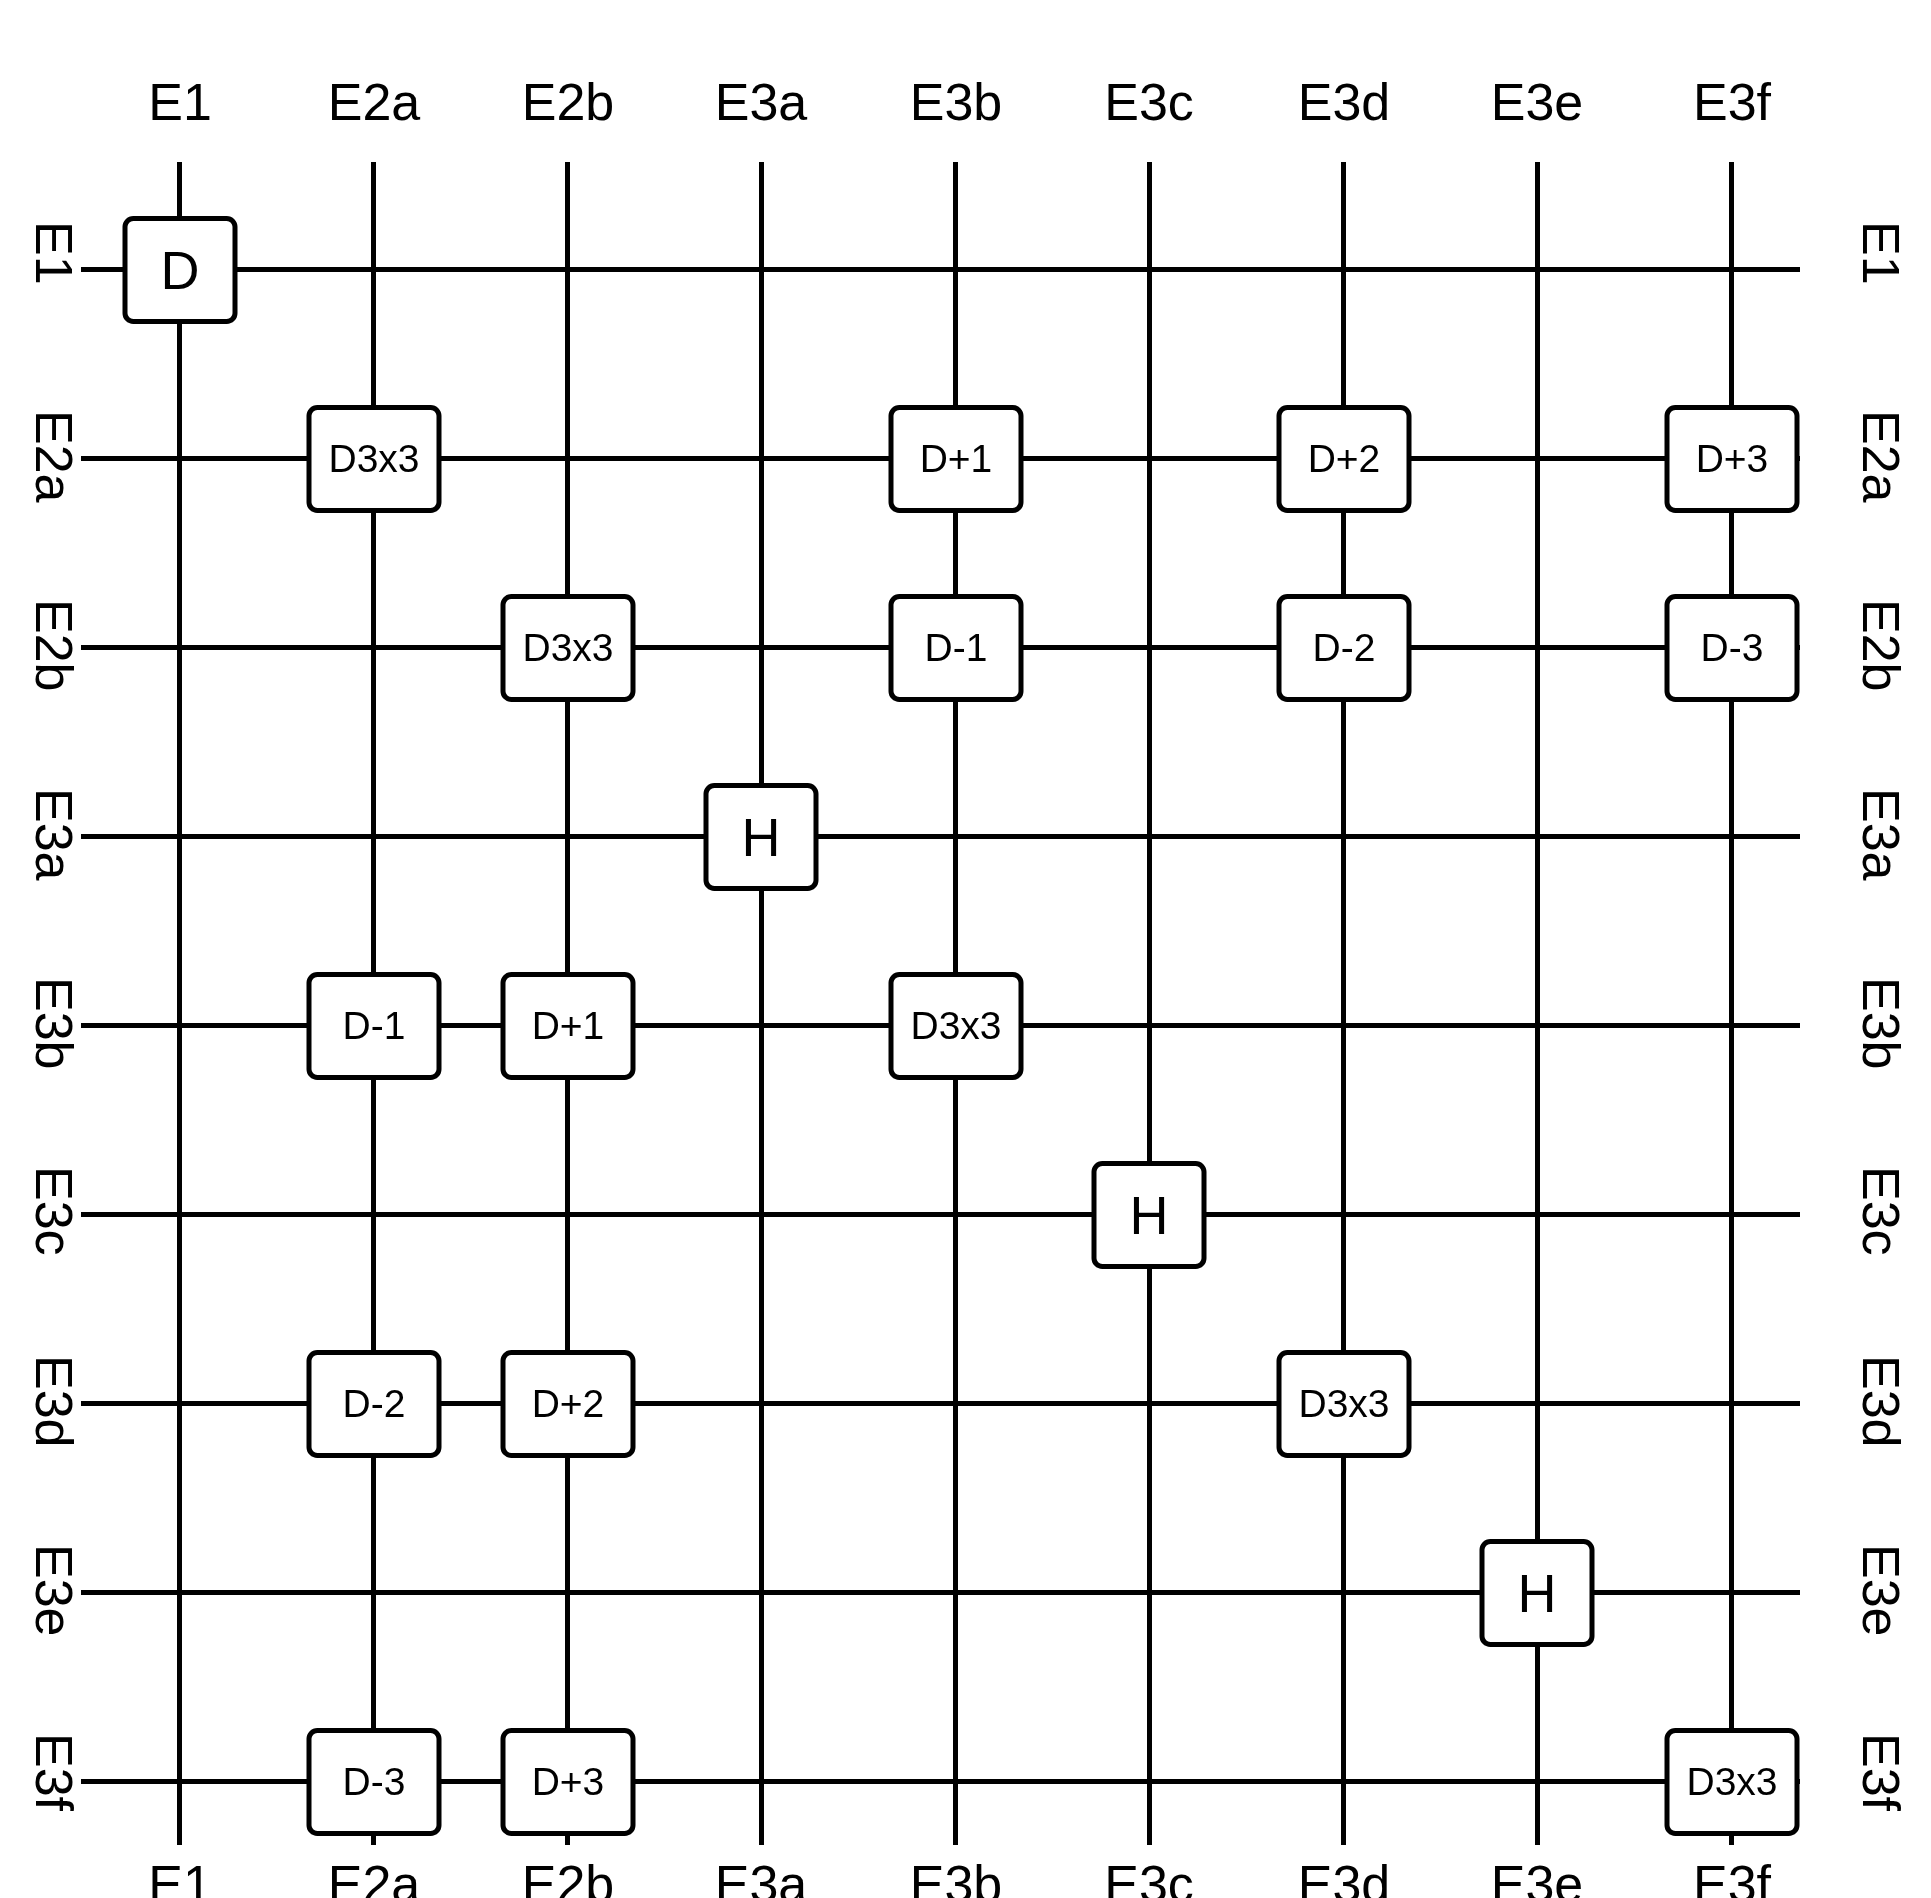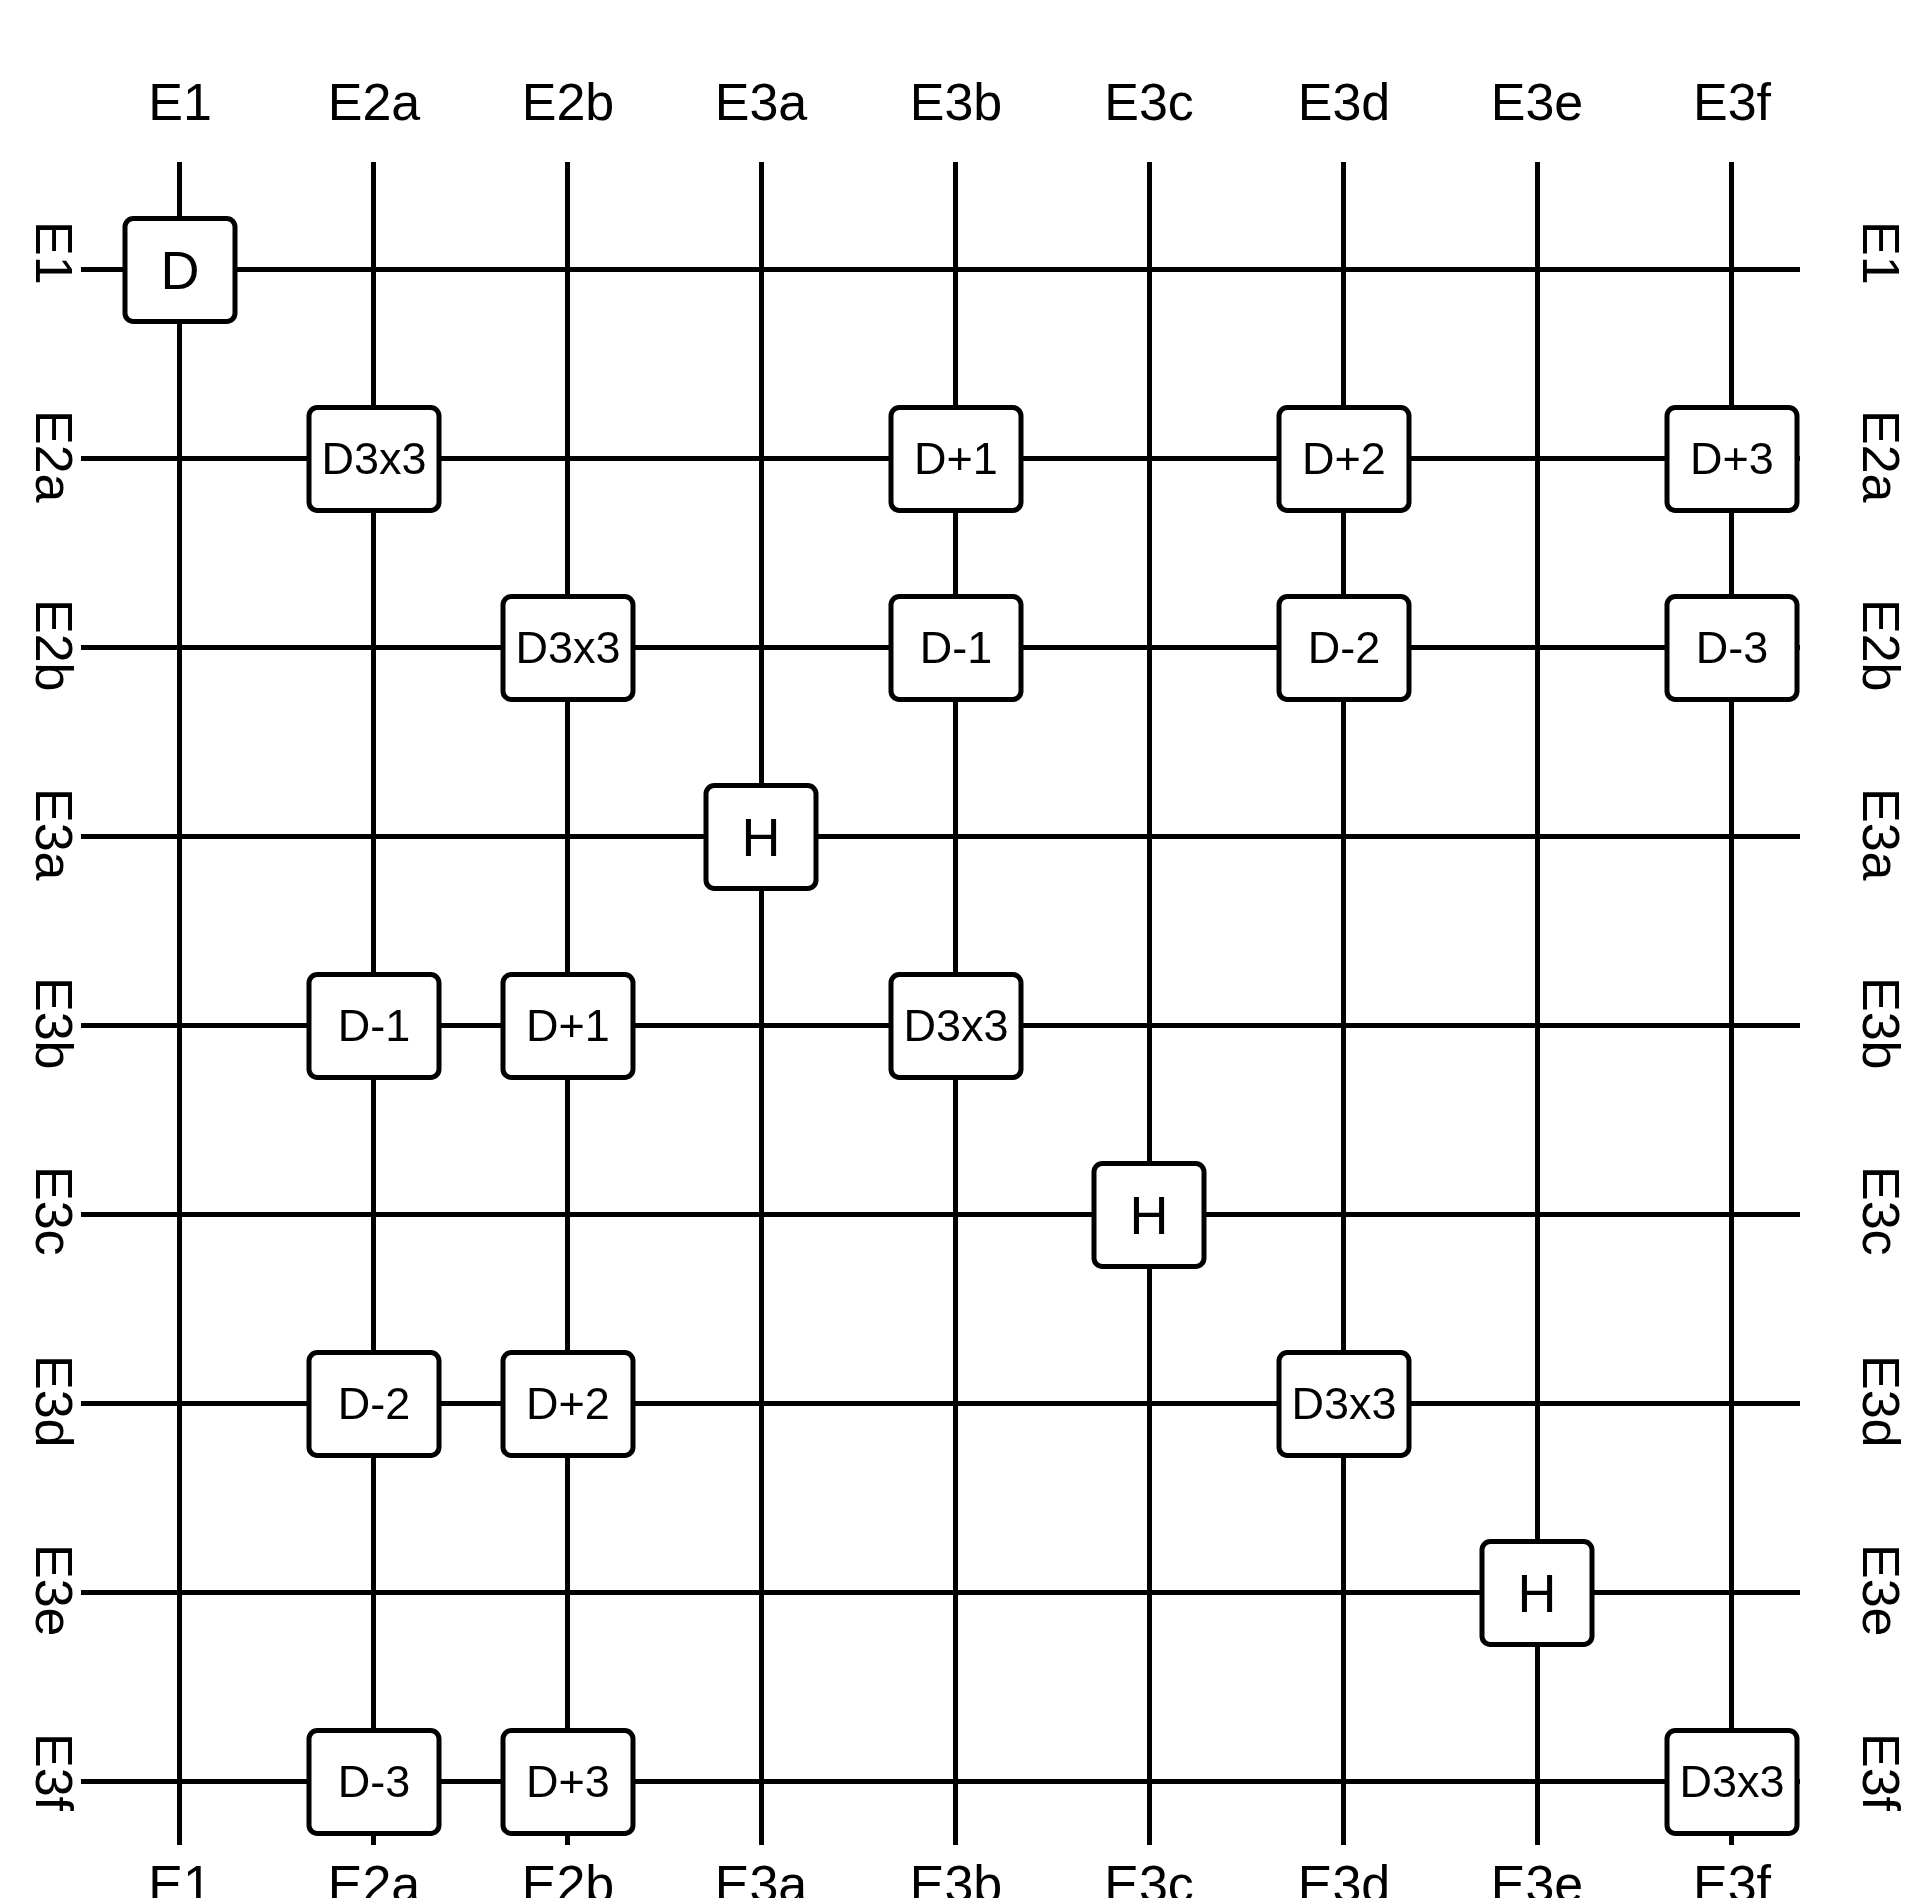--- a/index.html
+++ b/index.html
@@ -33,21 +33,21 @@
     align-items:center;
     justify-content:center;
     font-size:49px;
     font-weight:400;
     color:#000;
     transform:translate(-50%,-50%);
   }
   .node.small{
     width:135px;
     height:108px;
-    font-size:45px;
+    font-size:39px;
   }
   .node.big{
     width:115px;
     height:108px;
     font-size:54px;
   }
   .lbl{
     position:absolute;
     font-size:52px;
     color:#000;

